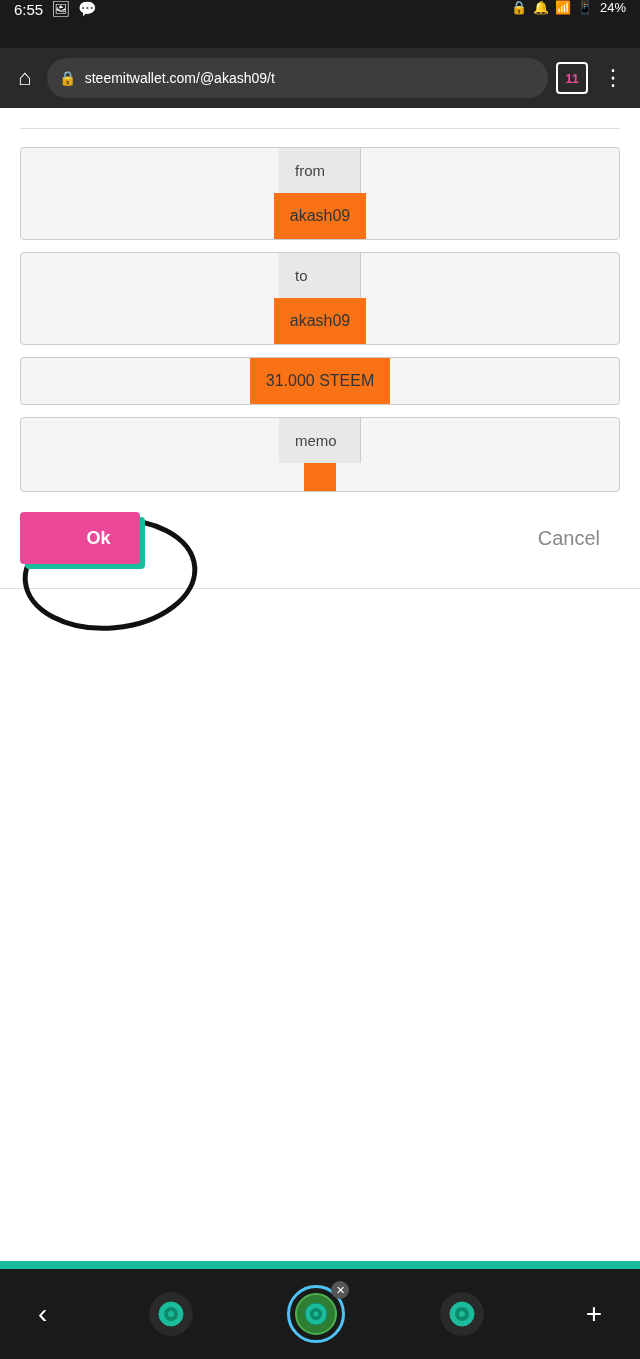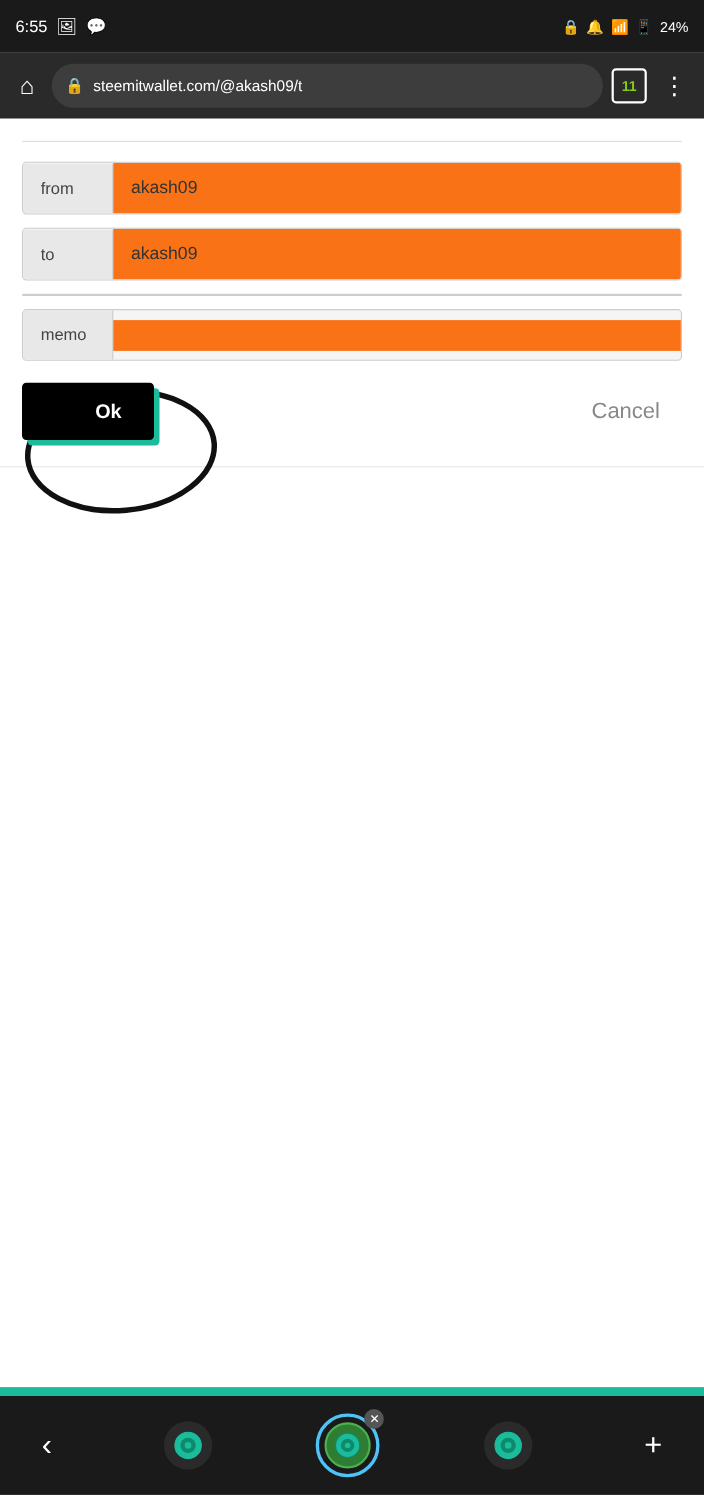--- a/index.html
+++ b/index.html
@@ -12,21 +12,21 @@
       display: flex;
       flex-direction: column;
     }
 
     
     .status-bar {
       background: #1a1a1a;
       color: #fff;
       height: 48px;
       display: flex;
-      align-items: center;
+      align-items: flex-start;
       justify-content: space-between;
       padding: 0 14px;
       font-size: 15px;
     }
     .status-left { display: flex; align-items: center; gap: 8px; }
     .status-right { display: flex; align-items: center; gap: 6px; font-size: 13px; }
 
     
     .browser-bar {
       background: #2a2a2a;
@@ -50,21 +50,21 @@
       align-items: center;
       padding: 0 12px;
       gap: 8px;
       color: #fff;
       font-size: 14px;
     }
     .lock-icon { font-size: 14px; color: #ccc; }
     .browser-tab-count {
       background: transparent;
       border: 2px solid #fff;
-      color: #84cc16;
+      color: #ec4899;
       border-radius: 4px;
       width: 32px;
       height: 32px;
       display: flex;
       align-items: center;
       justify-content: center;
       font-size: 13px;
       font-weight: bold;
     }
     .browser-menu-icon {
@@ -111,20 +111,21 @@
 
     
     .form-field {
       display: flex;
       align-items: center;
       border: 1px solid #ccc;
       border-radius: 4px;
       margin-bottom: 12px;
       background: #f5f5f5;
       overflow: hidden;
+      flex-direction: column;
     }
     .field-label {
       background: #e8e8e8;
       padding: 14px 16px;
       font-size: 15px;
       color: #444;
       min-width: 82px;
       text-align: left;
       border-right: 1px solid #ccc;
       font-weight: 400;
@@ -144,21 +145,21 @@
       position: absolute;
       bottom: -5px;
       right: -5px;
       width: 120px;
       height: 52px;
       background: #1abc9c;
       border-radius: 4px;
     }
     .ok-button {
       position: relative;
-      background: #000000;
+      background: #ec4899;
       color: #fff;
       border: none;
       border-radius: 4px;
       width: 120px;
       height: 52px;
       font-size: 18px;
       font-weight: 700;
       cursor: pointer;
       z-index: 1;
       padding-left: 37px;
@@ -297,20 +298,21 @@
       <span class="field-label">from</span>
       <span class="field-value">akash09</span>
     </div>
 
     <div class="form-field">
       <span class="field-label">to</span>
       <span class="field-value">akash09</span>
     </div>
 
     <div class="form-field">
+      <span class="field-value">31.000 STEEM</span>
     </div>
 
     <div class="form-field">
       <span class="field-label">memo</span>
       <span class="field-value"></span>
     </div>
 
     <div class="button-area">
 
       <svg class="circle-overlay" width="220" height="120" viewBox="0 0 220 120">

